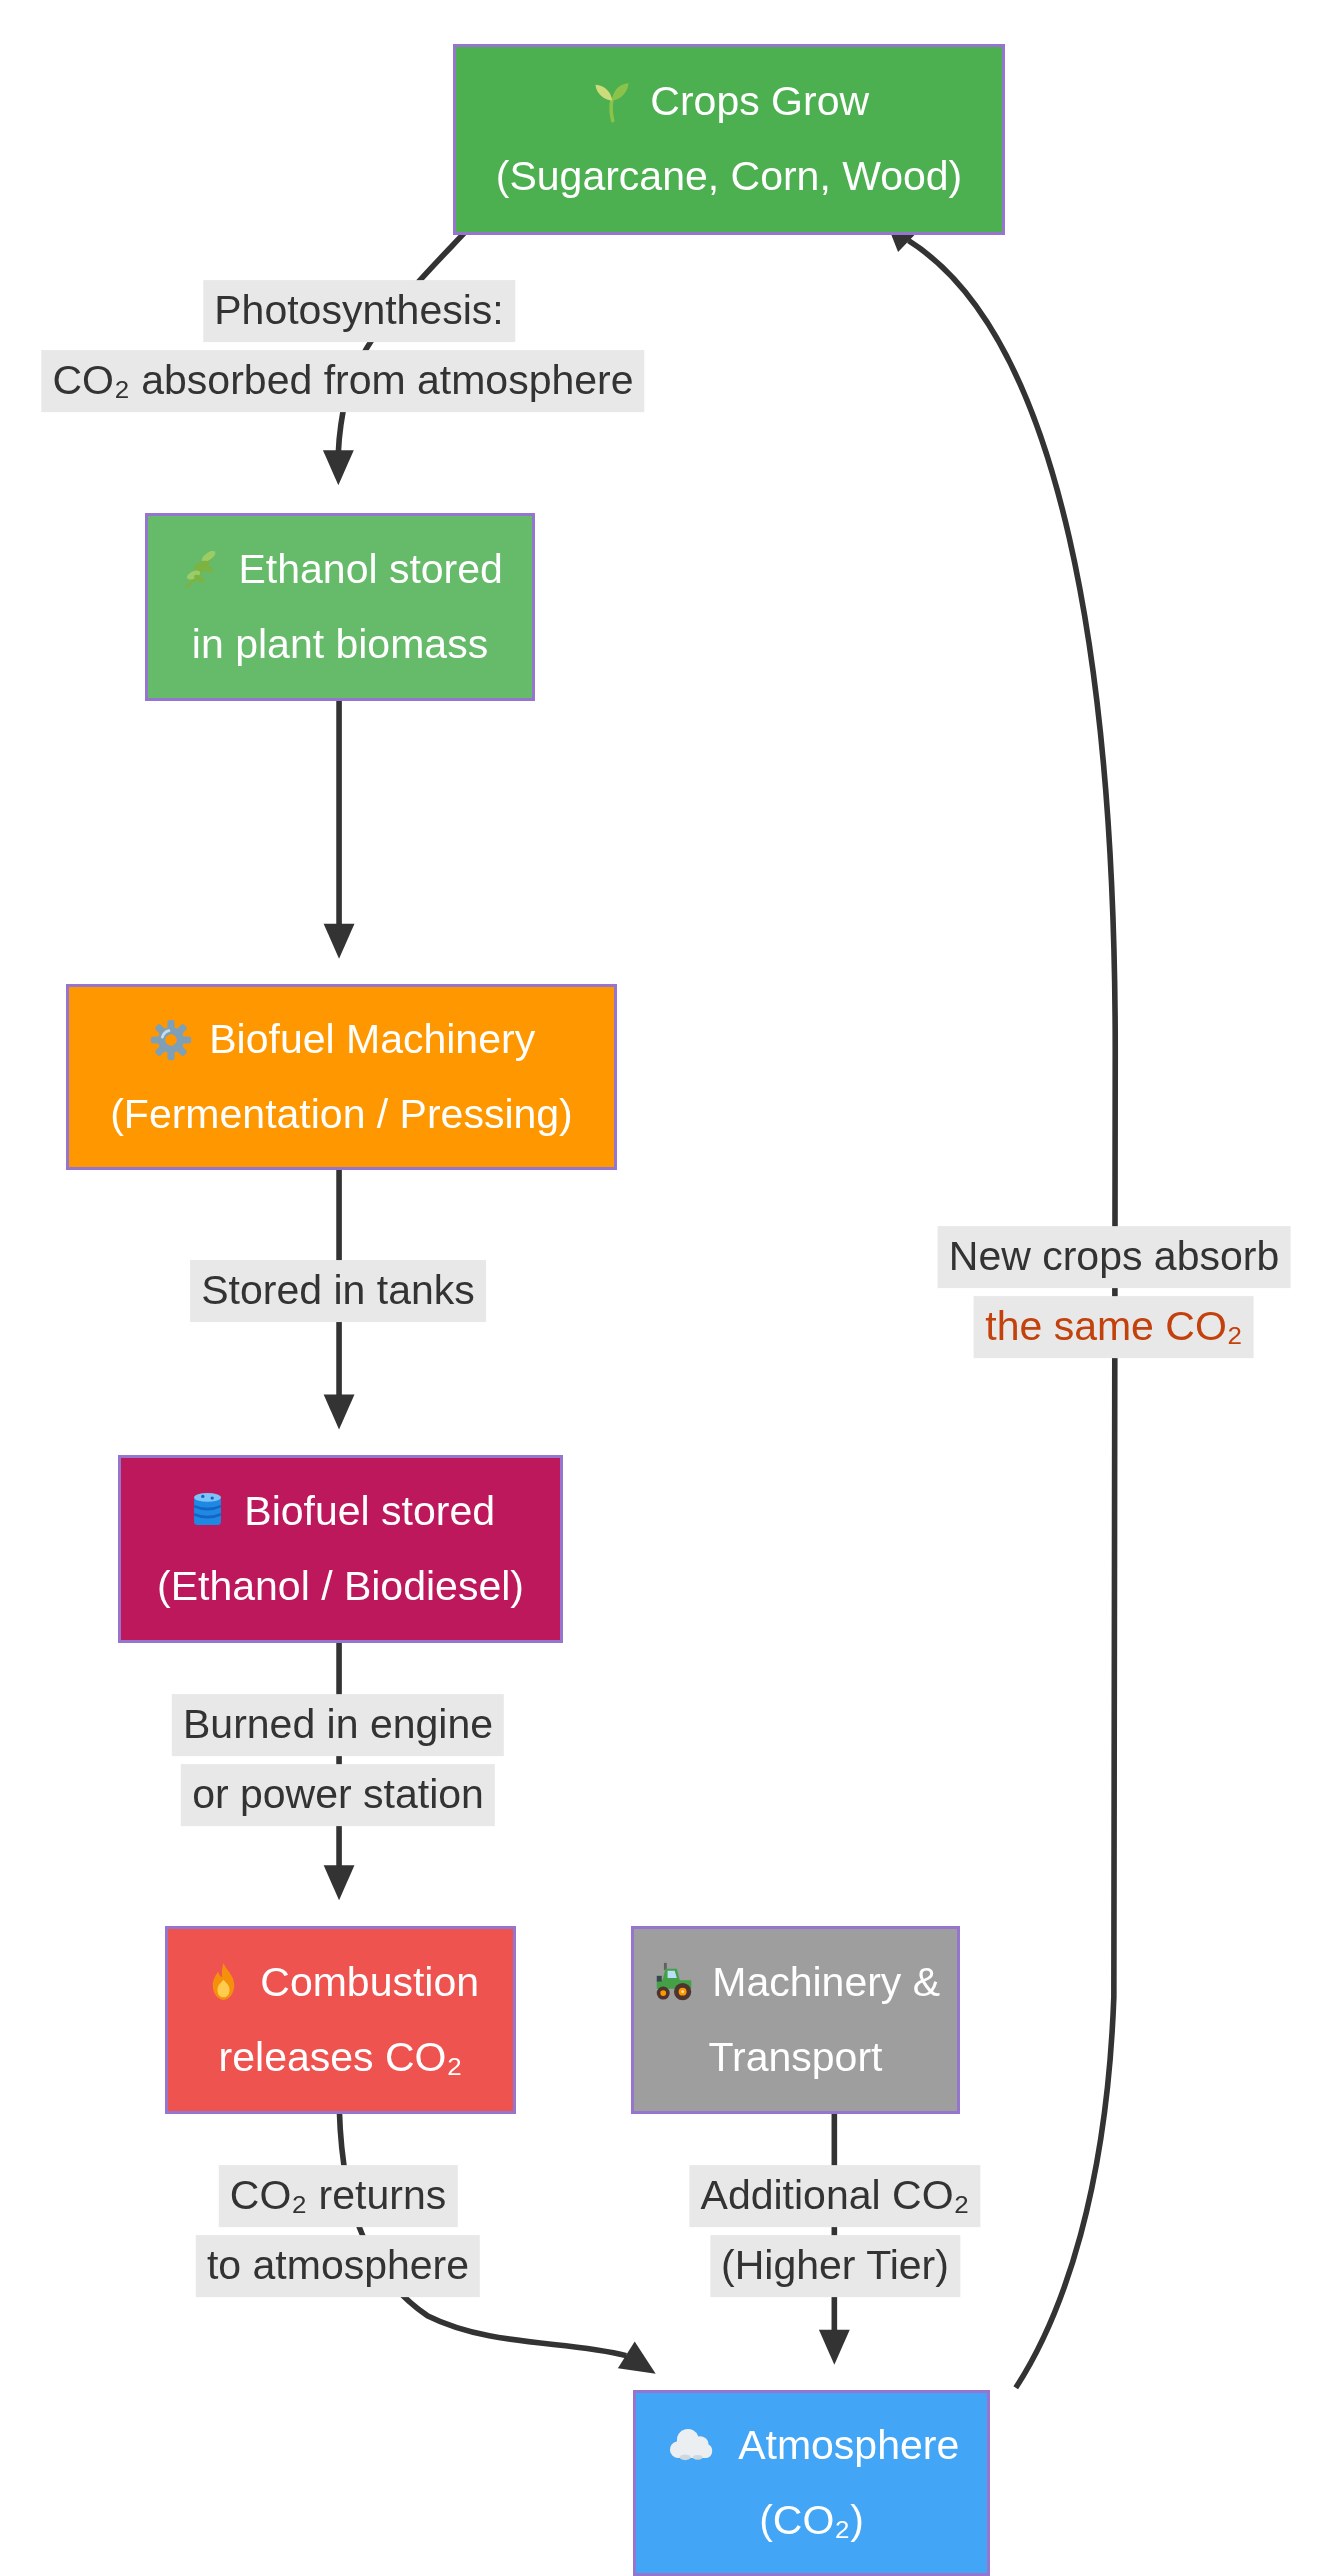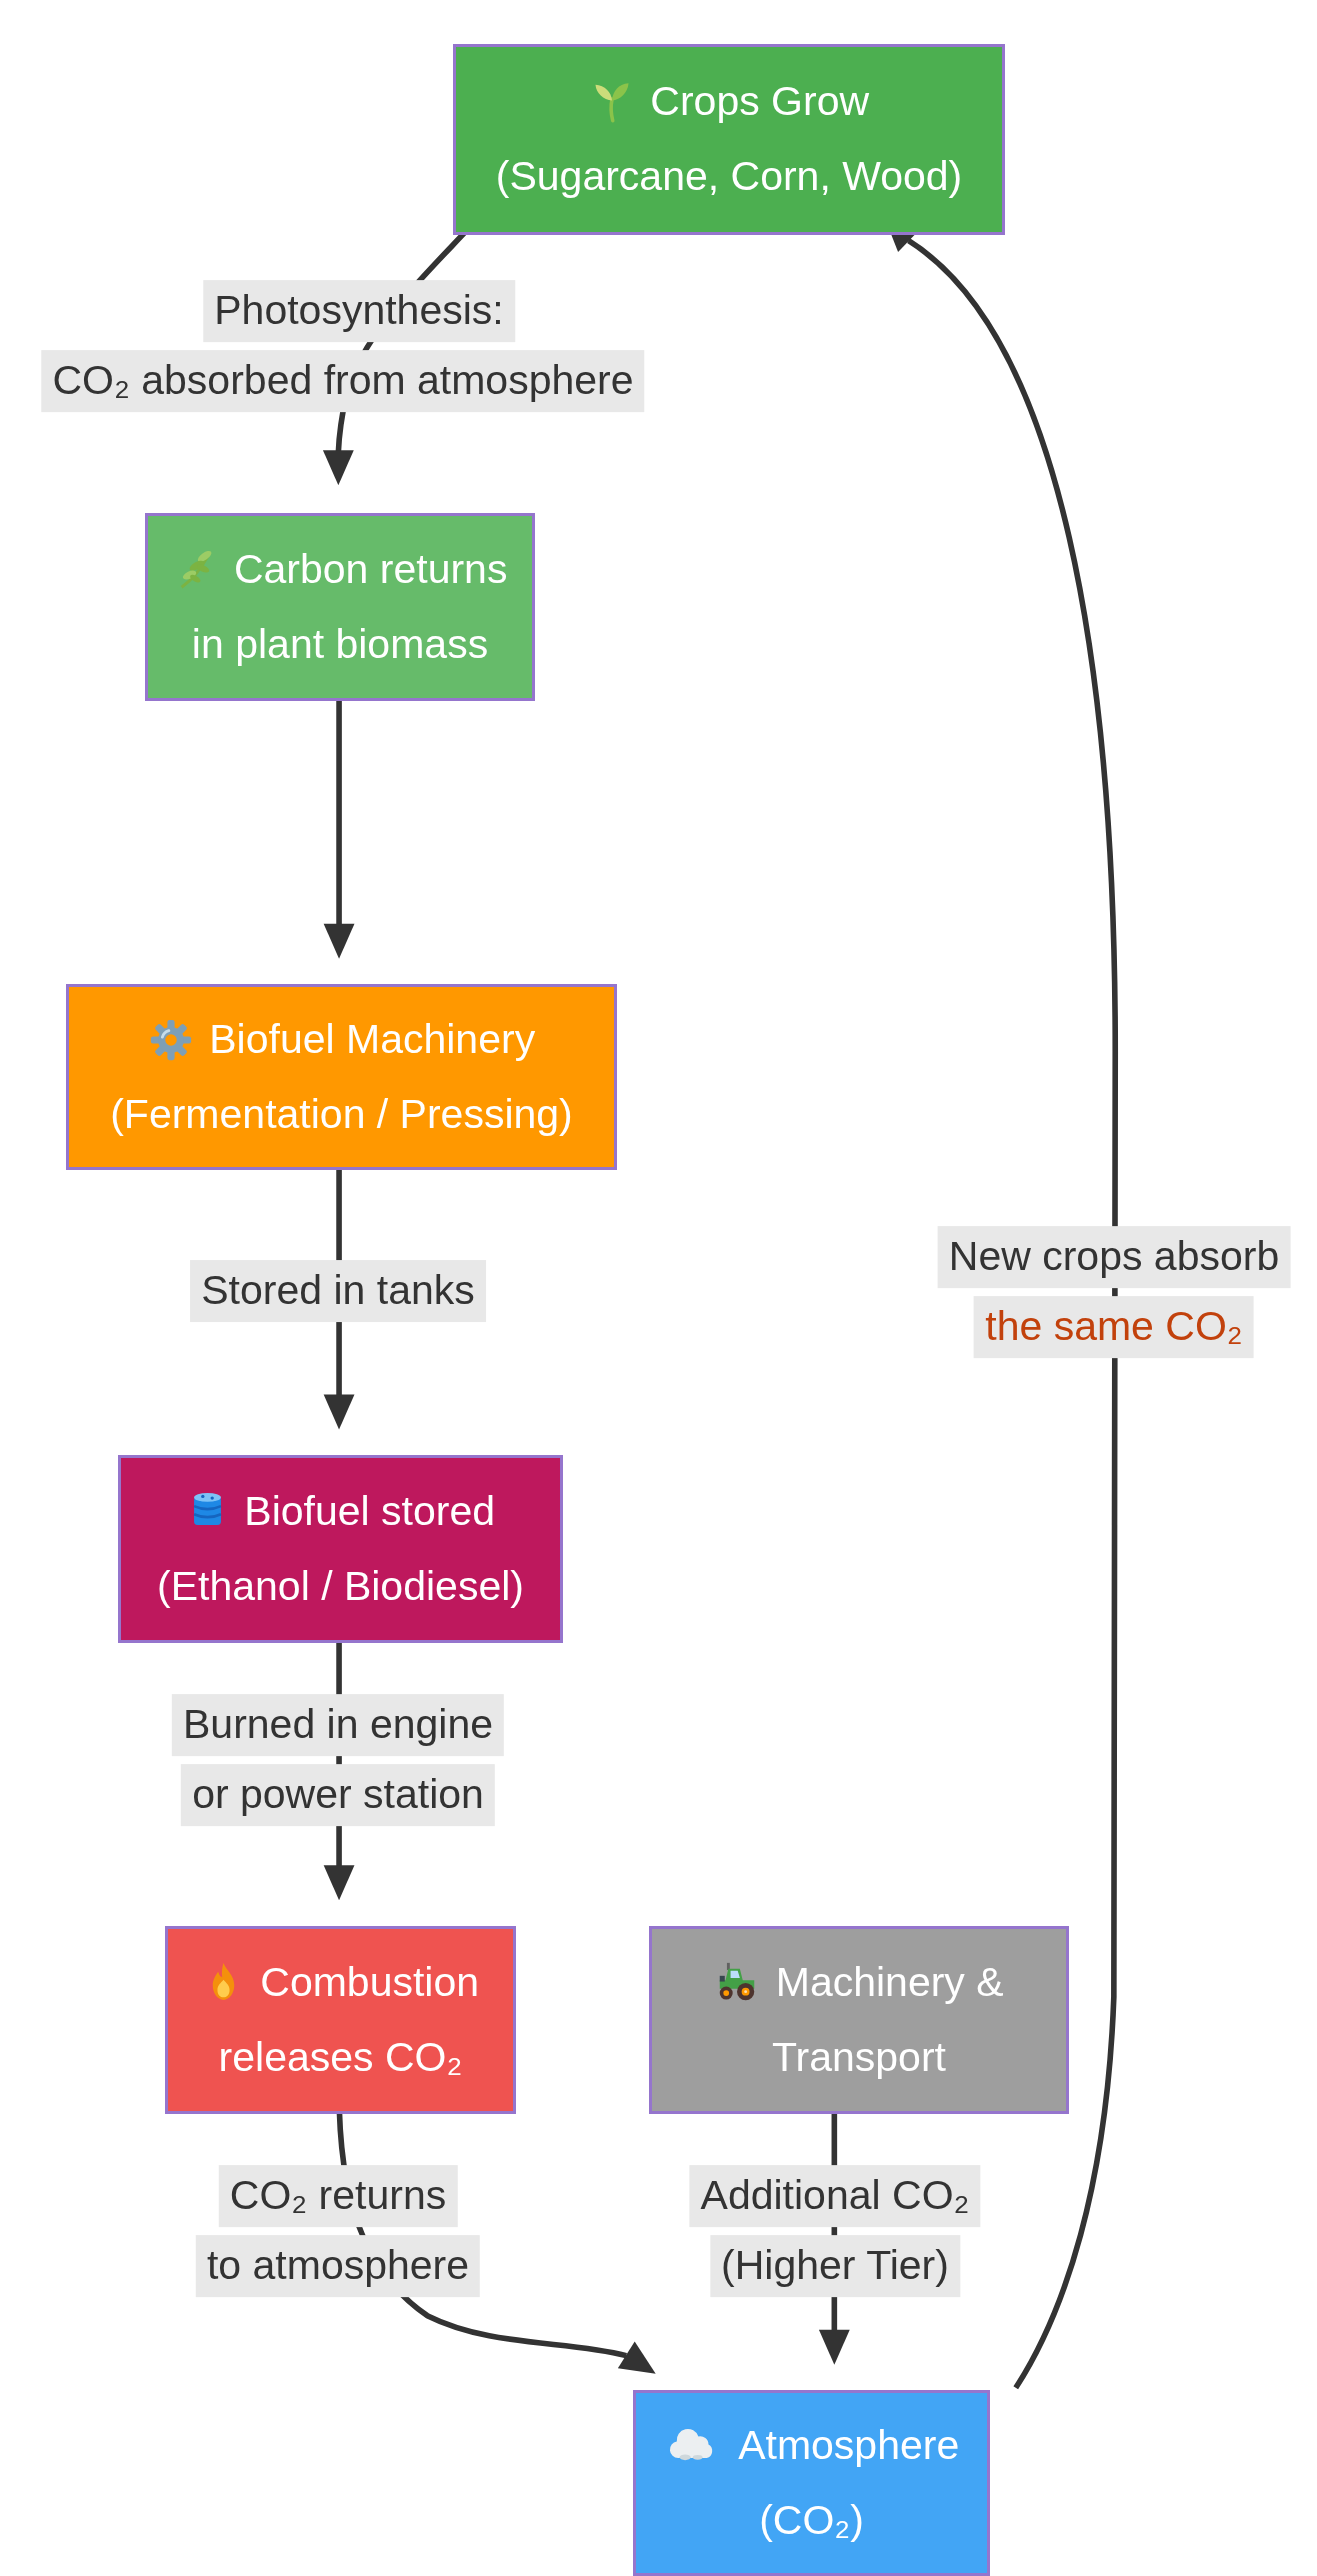--- a/index.html
+++ b/index.html
@@ -18,21 +18,21 @@
     color:#ffffff;font-size:41px;line-height:1.82;text-align:center;white-space:nowrap;margin-top:24px;
   }
   .node .row{display:flex;align-items:center;justify-content:center;gap:15.4px;}
   .node svg{display:block;}
 
   #node-crops{left:453px;top:19.6px;width:552px;height:191px;}
   #node-biomass{left:145px;top:489px;width:390px;height:188px;}
   #node-production{left:66px;top:960px;width:551px;height:186px;}
   #node-storage{left:118px;top:1431px;width:445px;height:188px;}
   #node-combustion{left:165px;top:1902px;width:351px;height:188px;}
-  #node-machinery{left:649px;top:1902px;width:420px;height:188px;}
+  #node-machinery{left:631px;top:1902px;width:329px;height:188px;}
   #node-atmosphere{left:633px;top:2366px;width:357px;height:186px;}
 
   .edge-label{
     position:absolute;z-index:2;transform:translate(-50%,-50%);
     display:flex;flex-direction:column;align-items:center;
     font-size:41px;color:#333333;white-space:nowrap;text-align:center;
   }
   .edge-label span{
     display:inline-block;background:#e8e8e8;color:#333333;
     line-height:1.5;padding:0 11.2px;margin:4.2px 0;
@@ -113,21 +113,21 @@
   <div class="node" id="node-biomass" style="background: rgb(102, 187, 106); border-color: rgb(149, 117, 205); color: rgb(255, 255, 255);">
     <div class="row">
       <svg width="46" height="46" viewBox="0 0 64 64">
         <path d="M12 56 C26 46 38 32 50 10" stroke="#7cb342" stroke-width="4" fill="none"></path>
         <ellipse cx="44" cy="13" rx="11" ry="5" transform="rotate(-35 44 13)" fill="#9ccc65"></ellipse>
         <ellipse cx="33" cy="26" rx="11" ry="5" transform="rotate(-30 33 26)" fill="#7cb342"></ellipse>
         <ellipse cx="23" cy="39" rx="10" ry="5" transform="rotate(-25 23 39)" fill="#9ccc65"></ellipse>
         <ellipse cx="42" cy="30" rx="9" ry="4.5" transform="rotate(25 42 30)" fill="#7cb342"></ellipse>
         <ellipse cx="31" cy="44" rx="8" ry="4" transform="rotate(30 31 44)" fill="#7cb342"></ellipse>
       </svg>
-      <span>Carbon returns</span>
+      <span>Ethanol stored</span>
     </div>
     <span>in plant biomass</span>
   </div>
 
   <div class="node" id="node-production" style="background: rgb(255, 152, 0); border-color: rgb(149, 117, 205); color: rgb(255, 255, 255);">
     <div class="row">
       <svg width="46" height="46" viewBox="0 0 64 64">
         <g fill="#7e9fb6">
           <rect x="27" y="4" width="10" height="56" rx="3"></rect>
           <rect x="27" y="4" width="10" height="56" rx="3" transform="rotate(45 32 32)"></rect>

